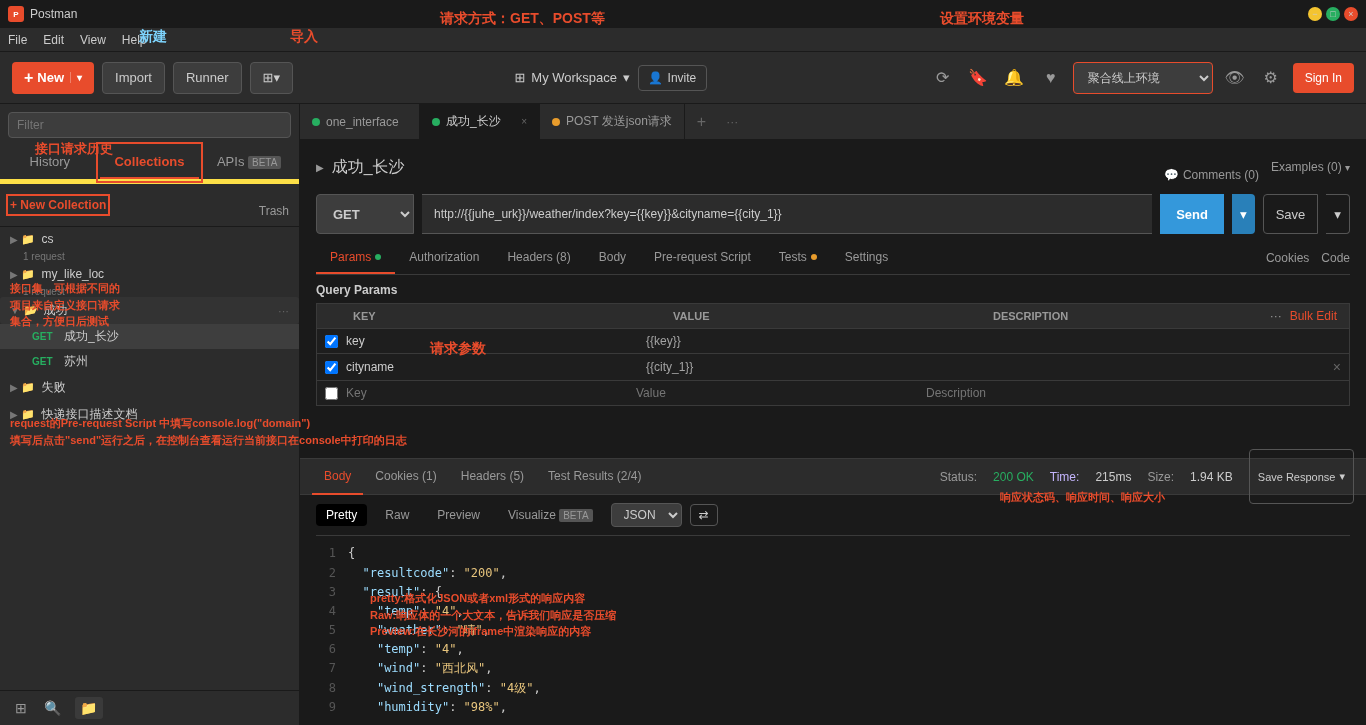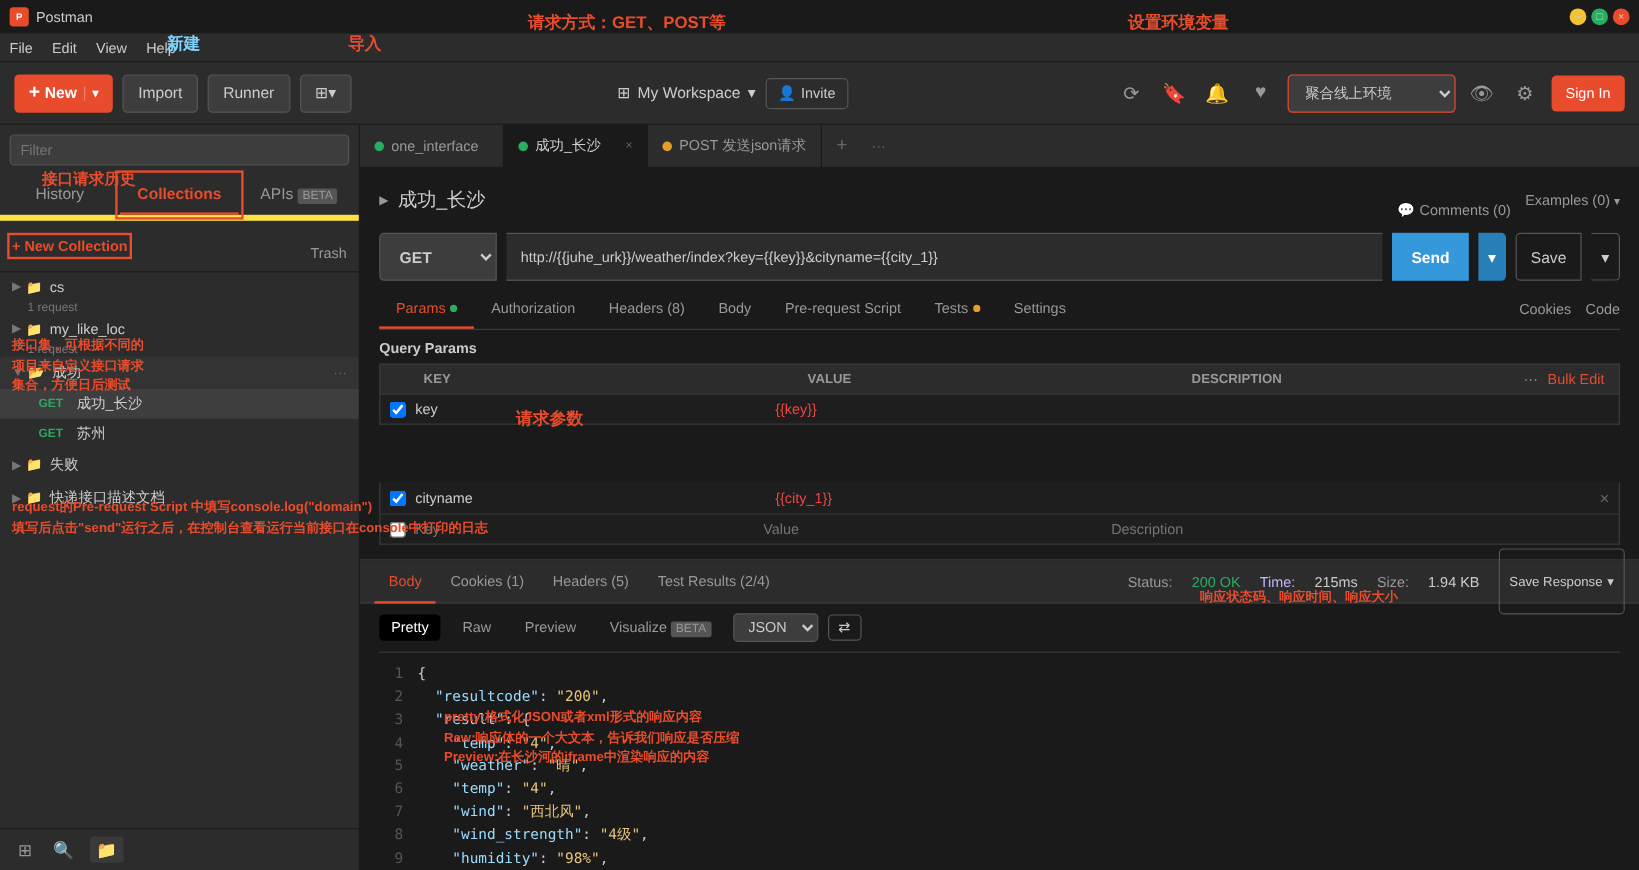--- a/index.html
+++ b/index.html
@@ -146,25 +146,25 @@
 
     #sidebar-bottom { display: flex; align-items: center; gap: 8px; padding: 6px 10px; border-top: 1px solid #1a1a1a; }
     .bottom-icon { color: #999; cursor: pointer; font-size: 14px; padding: 3px 5px; border-radius: 3px; }
     .bottom-icon.active { background: #3a3a3a; color: #e84c2c; }
 
     .red-box { outline: 2px solid #e84c2c; outline-offset: 2px; }
 
     #params-row { display: flex; align-items: center; background: #2c2c2c; border: 1px solid #3a3a3a; padding: 4px 8px; }
     .prow-check { margin-right: 8px; }
     .prow-key { flex: 0 0 300px; color: #ccc; font-size: 12px; }
-    .prow-val { flex: 0 0 300px; color: #ef4444; font-size: 12px; }
+    .prow-val { flex: 0 0 300px; color: #a3a3a3; font-size: 12px; }
     .prow-desc { flex: 1; font-size: 12px; color: #666; }
     .prow-del { color: #666; cursor: pointer; font-size: 14px; }
 
-    #second-param-row { display: flex; align-items: center; background: #2c2c2c; border: 1px solid #3a3a3a; border-top: none; padding: 4px 8px; margin-top: 48px; }
+    #second-param-row { display: flex; align-items: center; background: #2c2c2c; border: 1px solid #3a3a3a; border-top: none; padding: 4px 8px; }
   </style>
 </head>
 <body>
 
 <div id="titlebar">
   <div class="app-icon">P</div>
   <span>Postman</span>
   <div style="flex:1"></div>
   <div class="win-controls">
     <div class="win-btn win-min">−</div>

